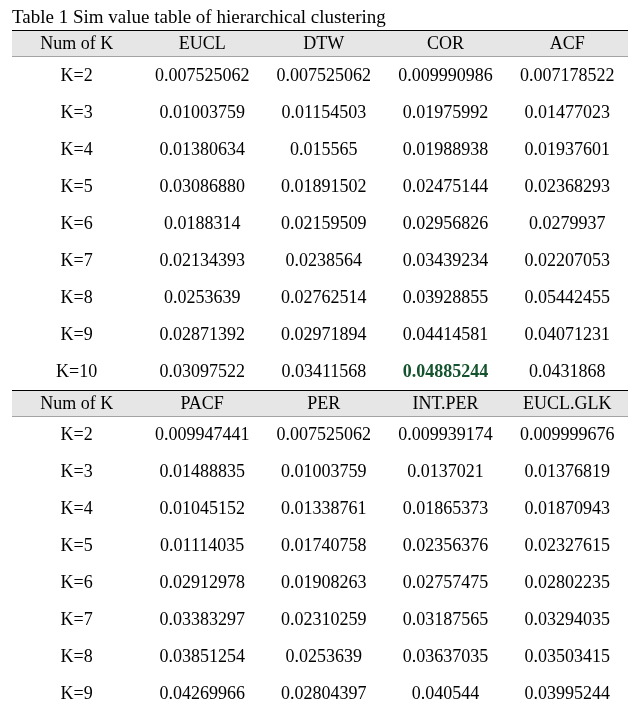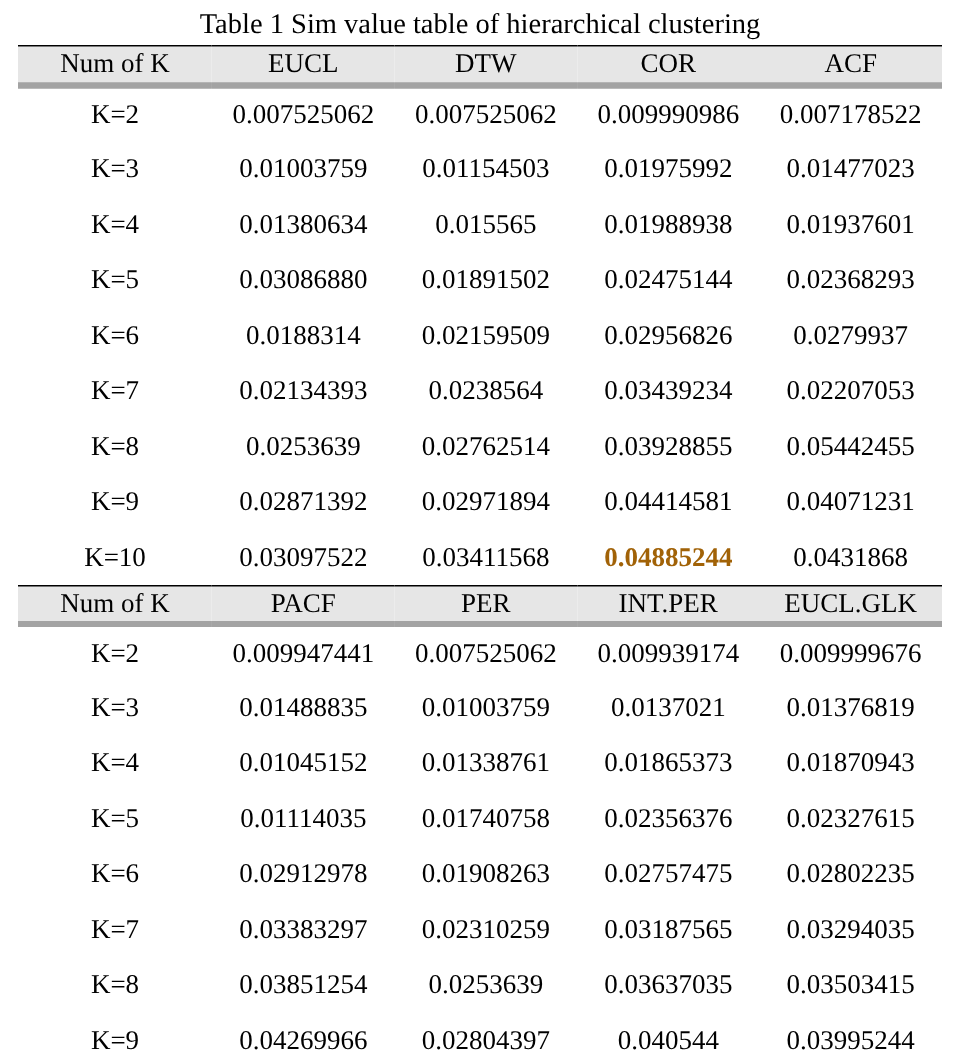--- a/index.html
+++ b/index.html
@@ -1,25 +1,25 @@
 <!DOCTYPE html>
 <html><head>
 <meta charset="utf-8">
 <style>
   html,body{margin:0;padding:0;background:#fff;font-family:"Times New Roman",Times,serif;color:#000;font-size:17px;}
   .wrap{width:640px;padding:6px 12px 12px;box-sizing:border-box;}
-  .title{text-align:center;font-size:19px;margin:0 0 2px;}
+  .title{font-size:19px;margin:0 0 2px;}
   table{width:100%;border-collapse:collapse;table-layout:fixed;}
   th,td{text-align:center;font-weight:normal;padding:0;}
-  .hdr{background:#e6e6e6;border-top:1px solid #000;border-bottom:4px solid #a3a3a3;height:26px;}
+  .hdr{background:#e6e6e6;border-top:1px solid #000;border-bottom:1px solid #a3a3a3;height:26px;}
   .hdr th{font-size:18px;}
   tbody tr{height:37px;}
   .krow td{font-size:18px;}
   .value{font-size:17px;}
-  .red{color:#a16207;font-weight:bold;}
+  .red{color:#14532d;font-weight:bold;}
   col.ck{width:21%;}
   col.cv{width:19.75%;}
 </style>
 </head>
 <body>
 <div class="wrap">
   <div class="title">Table 1 Sim value table of hierarchical clustering</div>
 
   <table>
     <colgroup>

